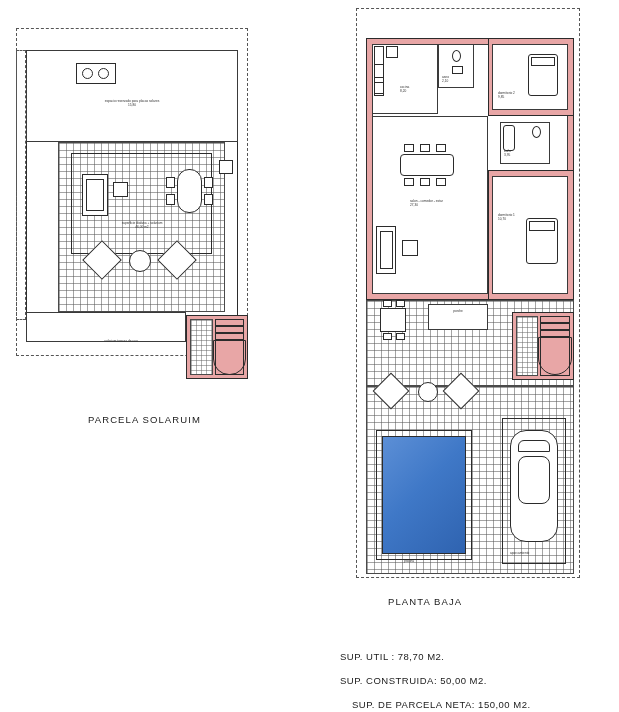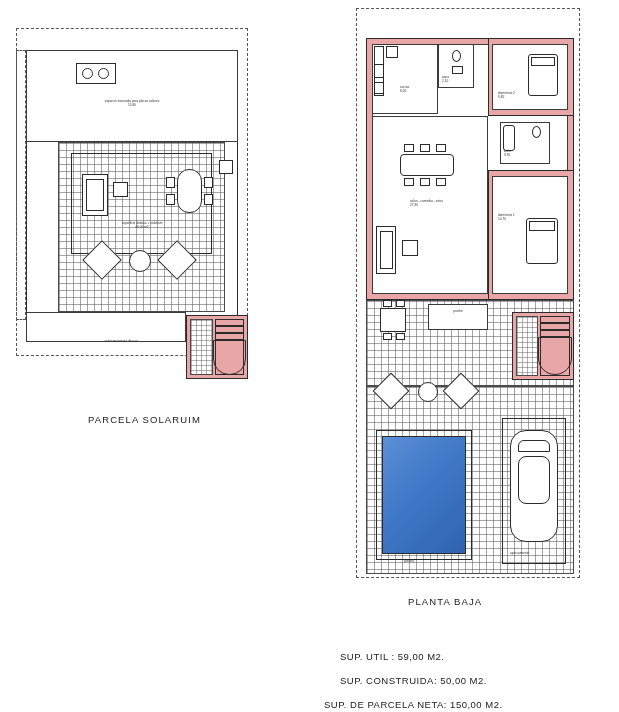--- a/index.html
+++ b/index.html
@@ -198,17 +198,17 @@
 
   <div class="outline" style="left:150px;top:414px;width:64px;height:146px;"></div>
   <div class="furn" style="left:158px;top:426px;width:48px;height:112px;border-radius:16px;"></div>
   <div class="furn" style="left:166px;top:452px;width:32px;height:48px;border-radius:8px;"></div>
   <div class="furn" style="left:166px;top:436px;width:32px;height:12px;border-radius:6px 6px 0 0;"></div>
   <div class="lbl" style="left:158px;top:548px;">
     <span>aparcamiento</span>
   </div>
 </div>
 
-<div class="caption" style="left:408px;top:596px;">PLANTA  BAJA</div>
-
-<div class="legend" style="left:340px;top:651px;">SUP. UTIL : 59,00 M2.</div>
+<div class="caption" style="left:388px;top:596px;">PLANTA  BAJA</div>
+
+<div class="legend" style="left:340px;top:651px;">SUP. UTIL : 78,70 M2.</div>
 <div class="legend" style="left:340px;top:675px;">SUP. CONSTRUIDA: 50,00 M2.</div>
-<div class="legend" style="left:324px;top:699px;">SUP. DE PARCELA NETA: 150,00 M2.</div>
+<div class="legend" style="left:352px;top:699px;">SUP. DE PARCELA NETA: 150,00 M2.</div>
 
 </body></html>

